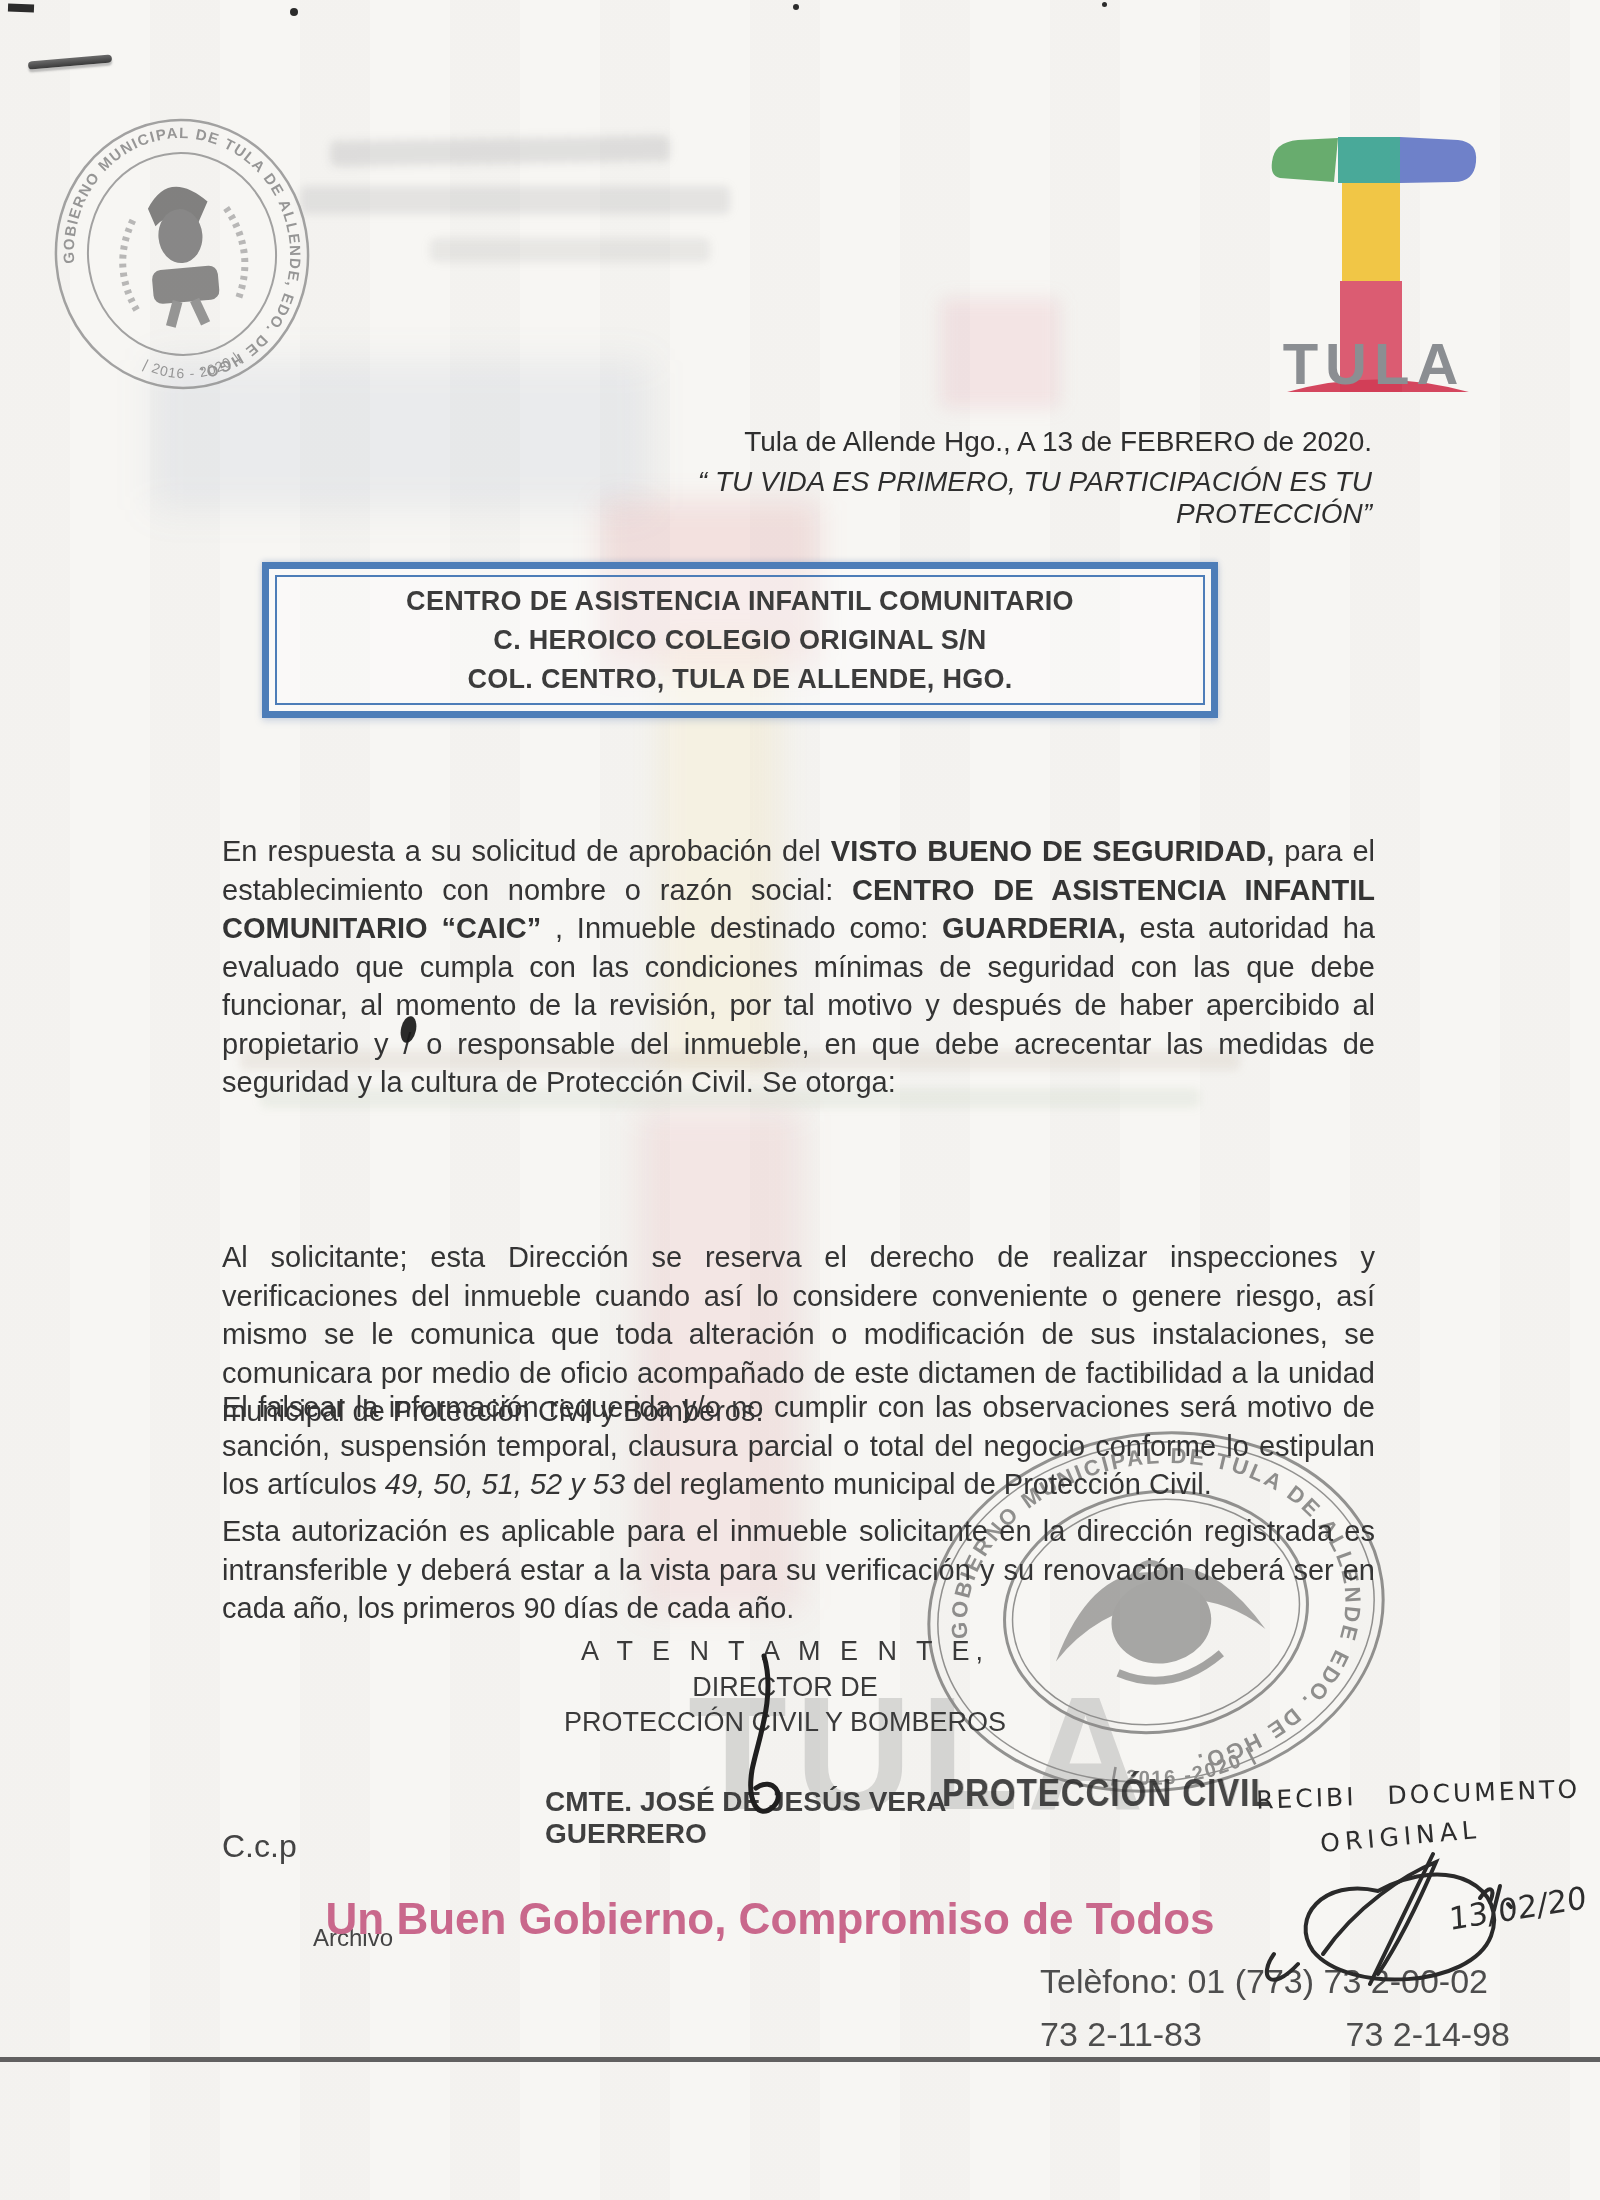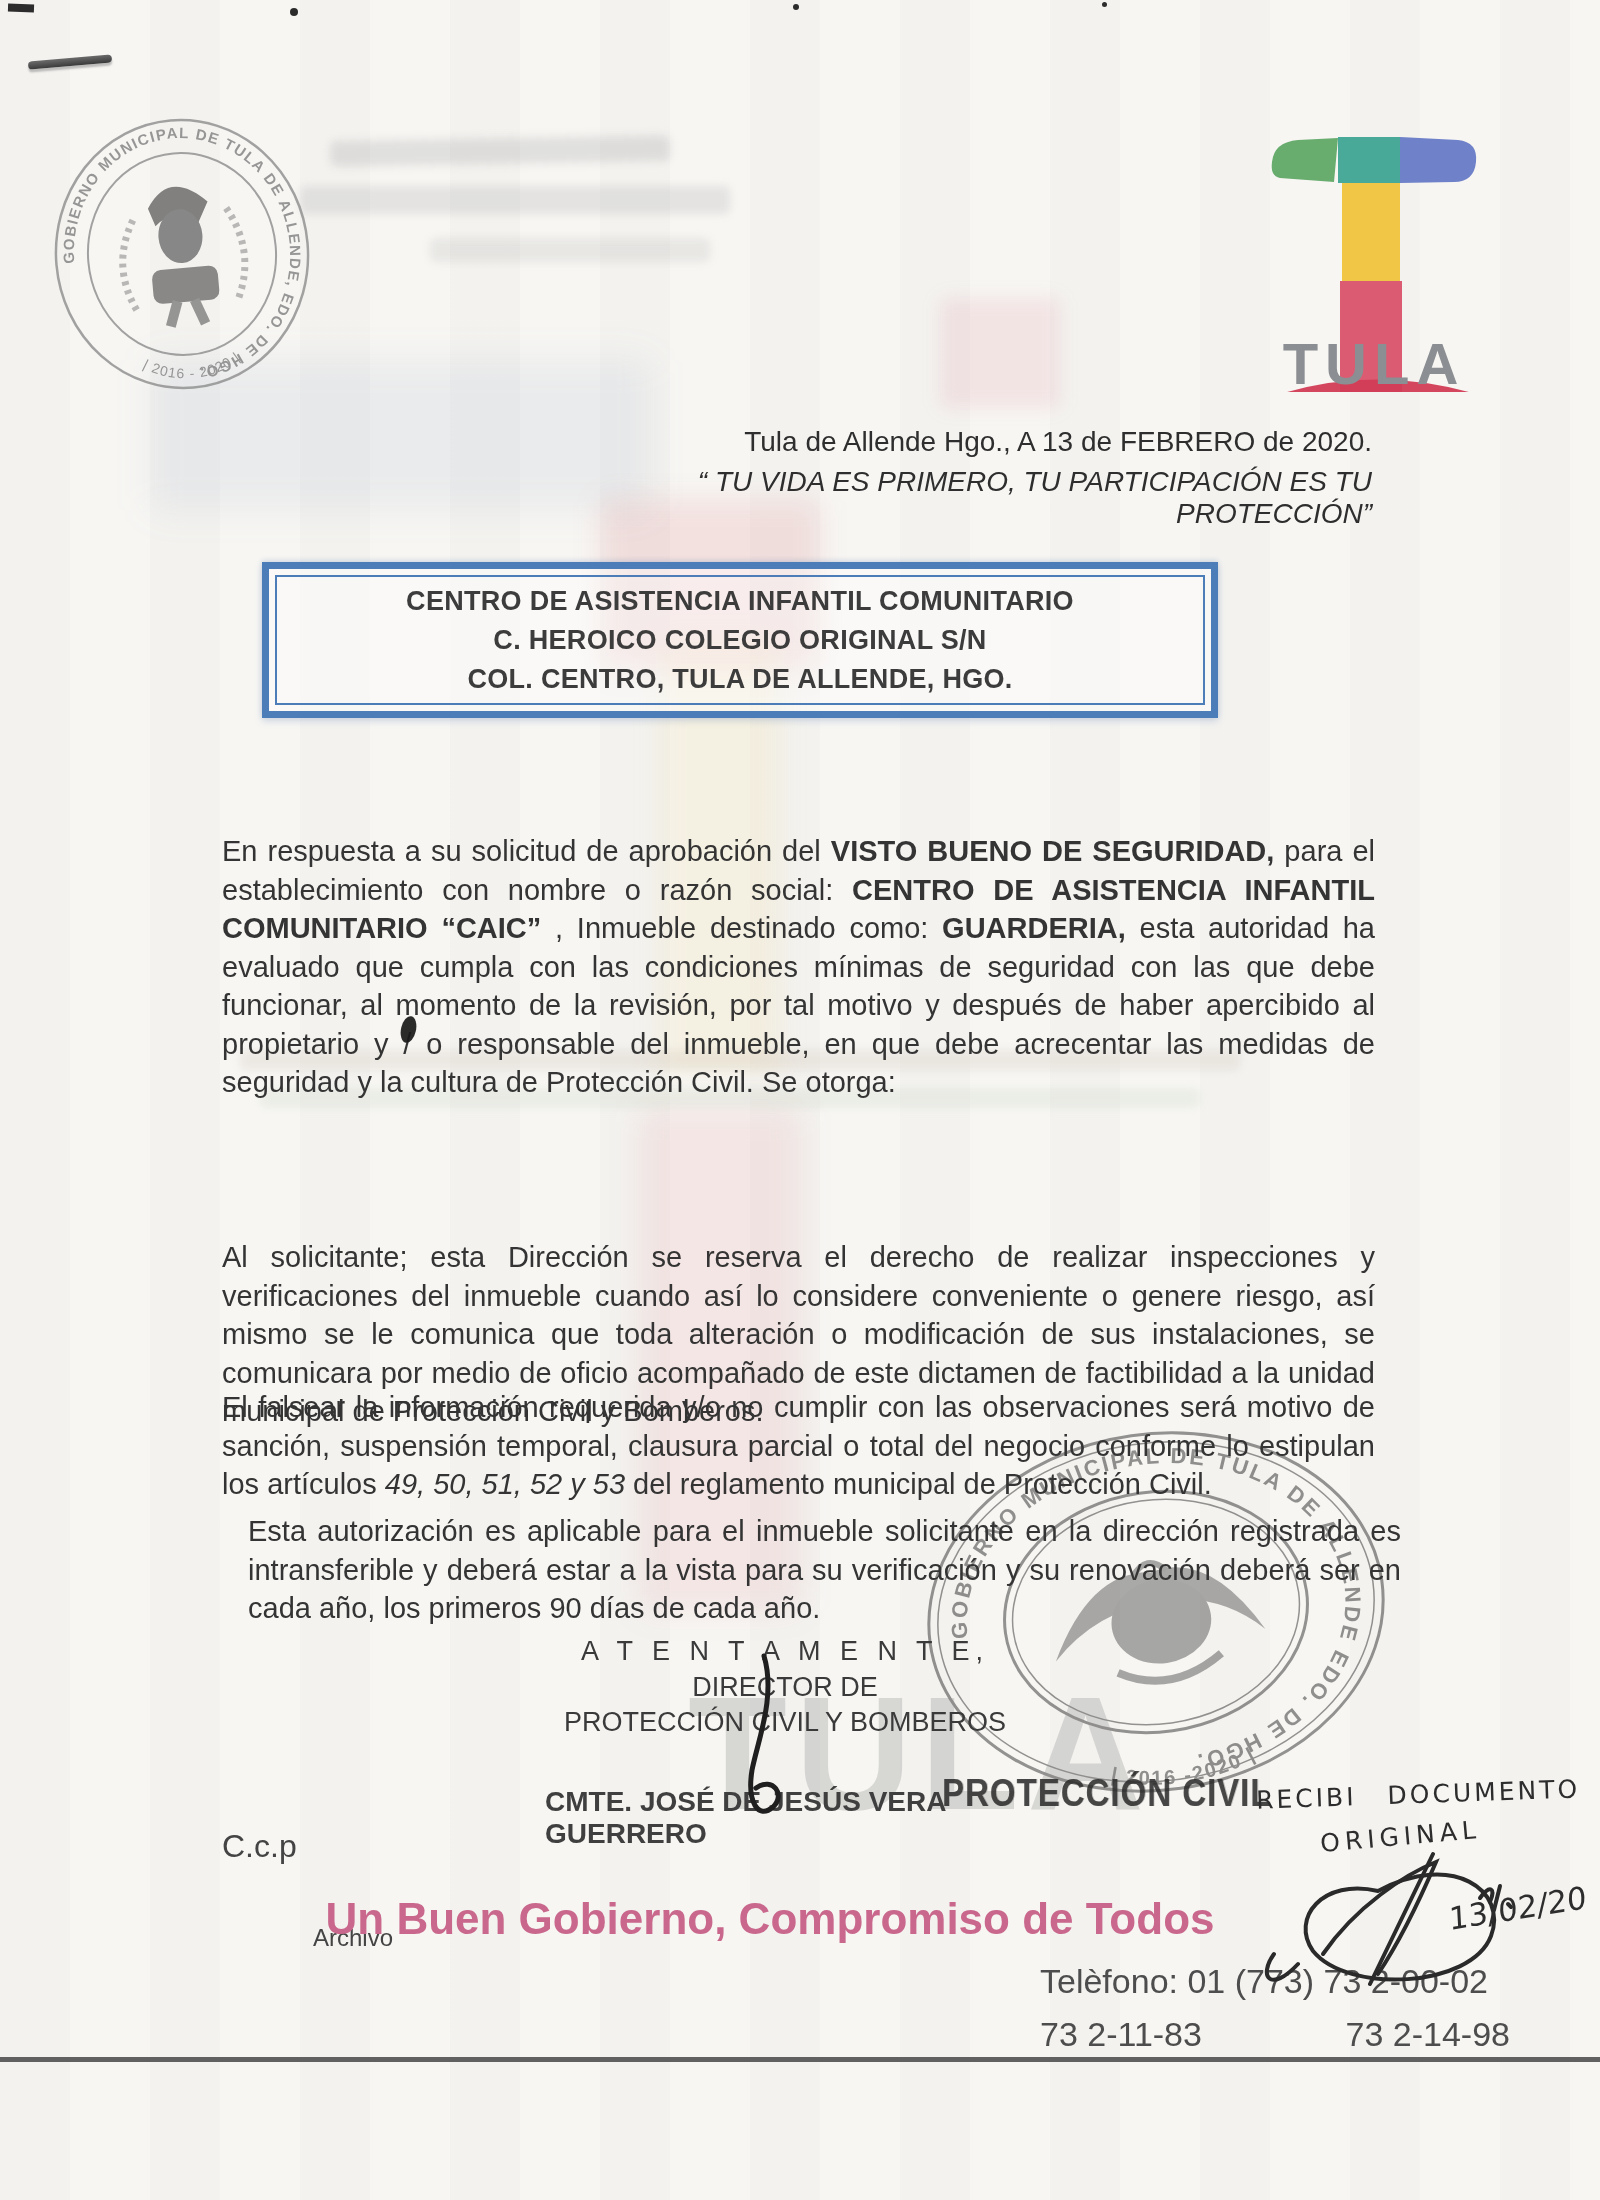--- a/index.html
+++ b/index.html
@@ -147,21 +147,21 @@
   </div>
   <div id="ink-blot" class="abs"></div>
 
 
   <div class="para abs" style="top:1238px;">Al solicitante; esta Dirección se reserva el derecho de realizar inspecciones y verificaciones del inmueble cuando así lo considere conveniente o genere riesgo, así mismo se le comunica que toda alteración o modificación de sus instalaciones, se comunicara por medio de oficio acompañado de este dictamen de factibilidad a la unidad municipal de Protección Civil y Bomberos.</div>
 
   <div class="para abs" style="top:1388px;">
     <span>El  falsear la información requerida y/o no cumplir con las observaciones será motivo de sanción, suspensión temporal, clausura parcial o total del negocio conforme lo estipulan los artículos </span><span class="i">49, 50, 51, 52 y 53</span><span> del reglamento municipal de Protección Civil.</span>
   </div>
 
-  <div class="para abs" style="top:1512px;margin-left:26px;">Esta autorización es aplicable para el inmueble solicitante en la dirección registrada es intransferible y deberá estar a la vista para su verificación y su  renovación deberá ser en cada año, los primeros 90 días de cada año.</div>
+  <div class="para abs" style="top:1512px;">Esta autorización es aplicable para el inmueble solicitante en la dirección registrada es intransferible y deberá estar a la vista para su verificación y su  renovación deberá ser en cada año, los primeros 90 días de cada año.</div>
 
   <div id="watermark-tula" class="abs">TULA</div>
 
   <div id="atentamente" class="abs">
     <div id="at-line1">A T E N T A M E N T E,</div>
     <div id="at-line2">DIRECTOR DE</div>
     <div id="at-line3">PROTECCIÓN CIVIL Y BOMBEROS</div>
   </div>
 
   <svg id="sig-flourish" class="abs" viewBox="0 0 130 190">

